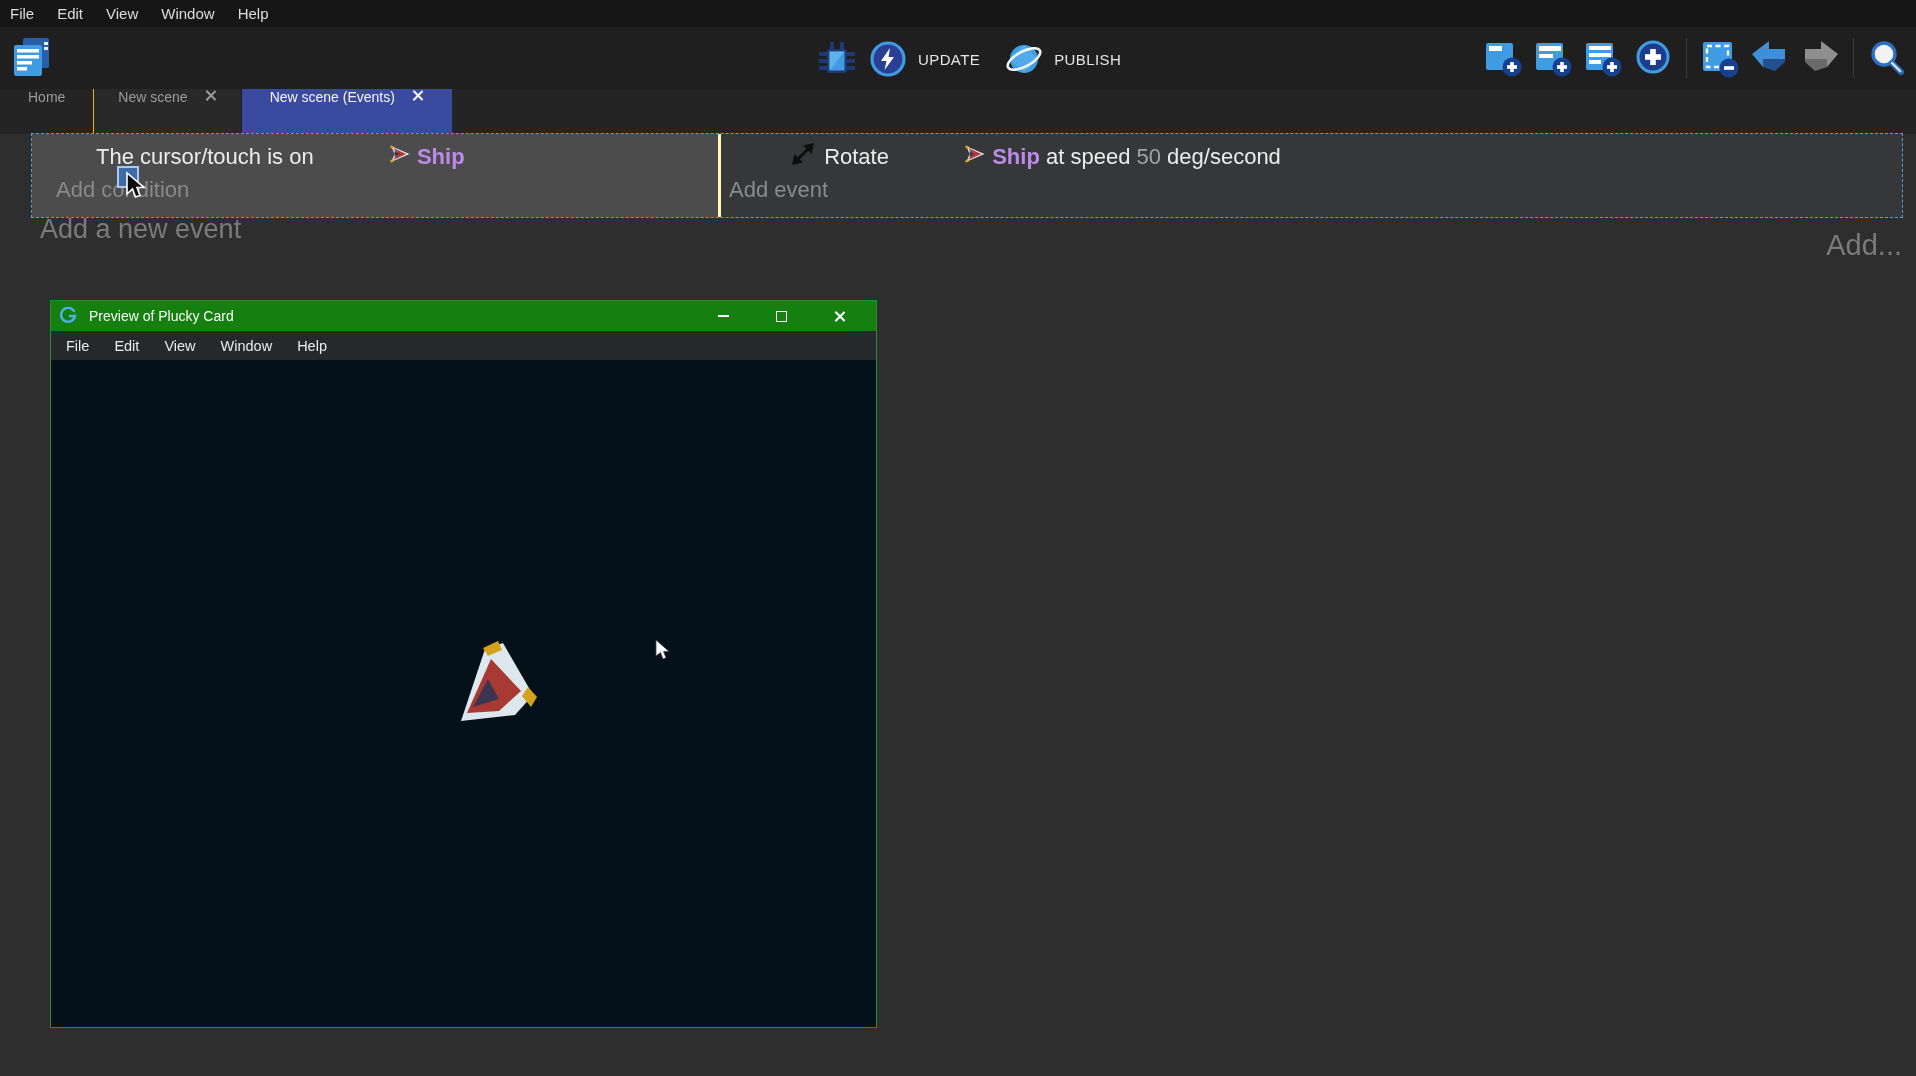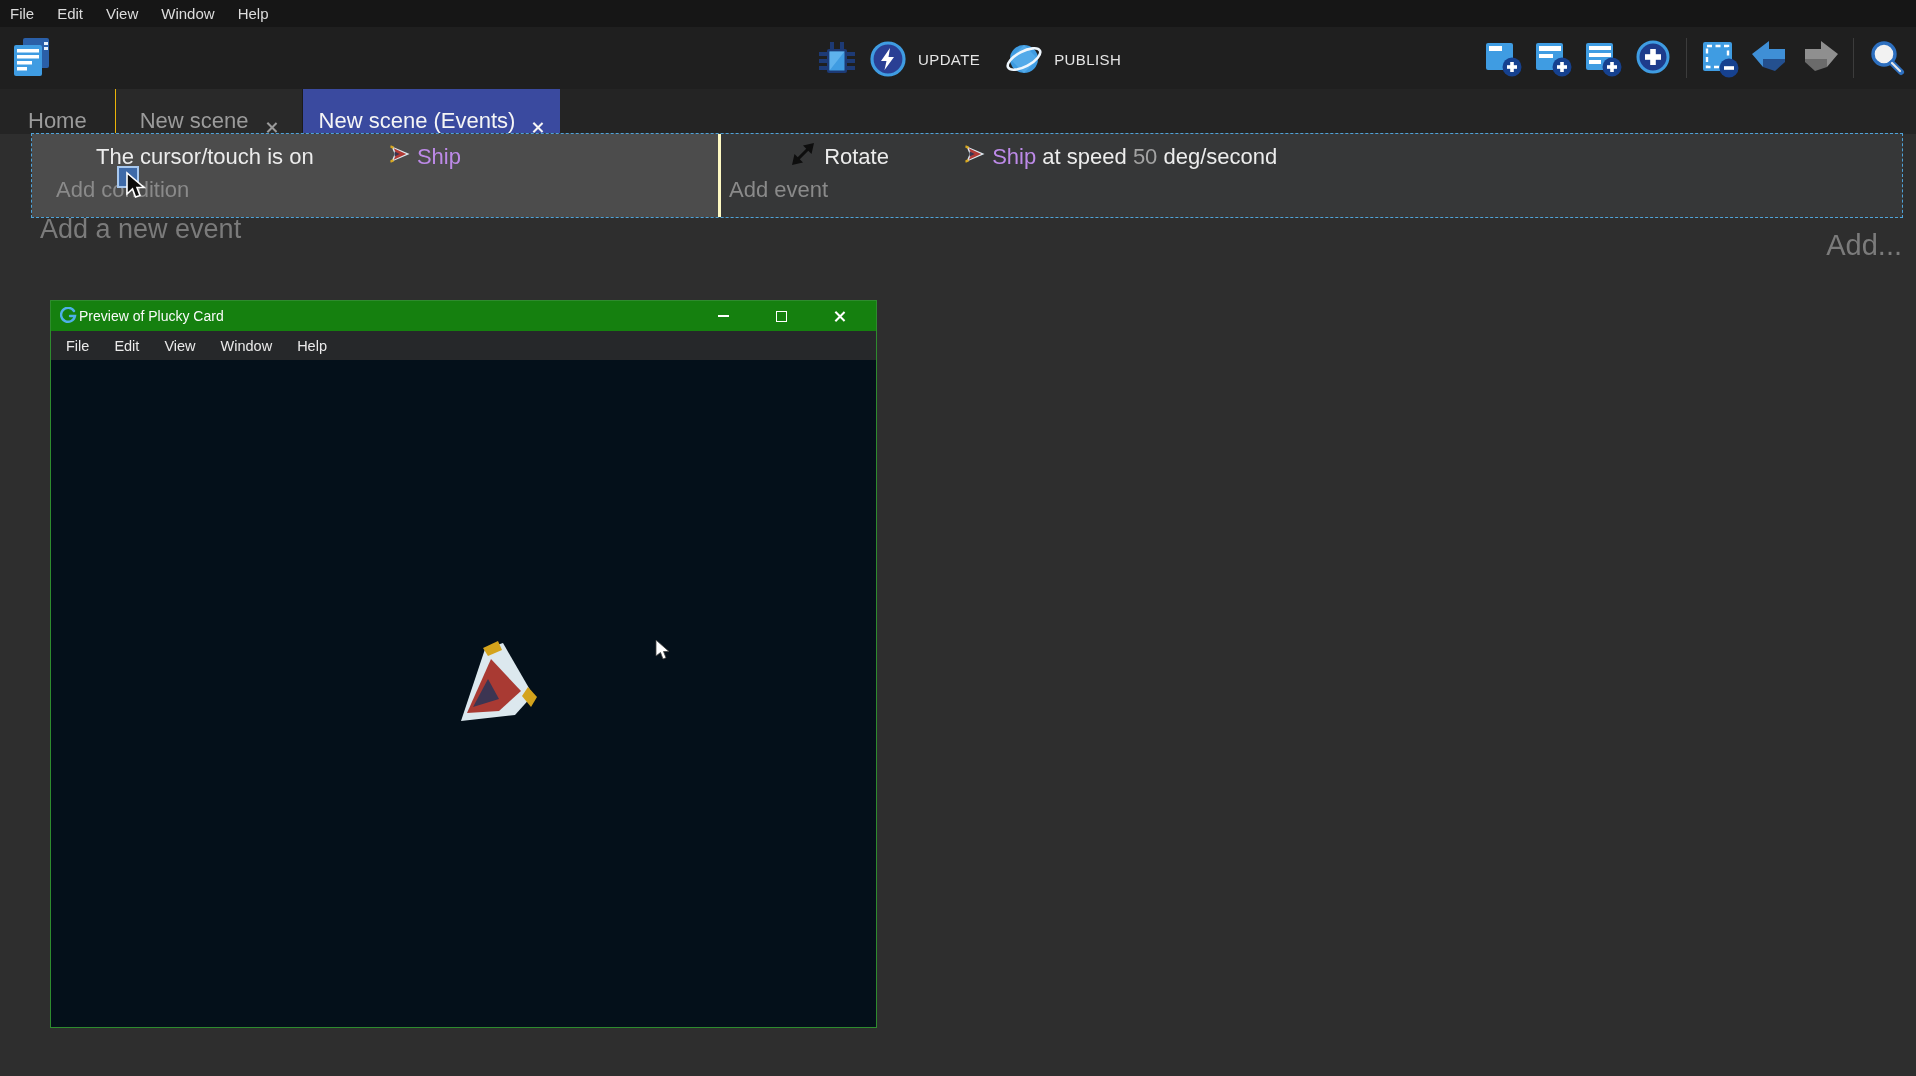--- a/index.html
+++ b/index.html
@@ -17,52 +17,52 @@
   .pm-btn { position:absolute; left:10px; top:8px; width:44px; height:46px; }
   .center-group { position:absolute; left:816px; top:11px; display:flex; align-items:center; gap:9px; }
   .tb-label { font-size:15px; color:#e5e5e5; letter-spacing:.4px; margin-right:14px; }
   .right-group { position:absolute; right:8px; top:10px; display:flex; align-items:center; gap:8px; }
   .tb-sep { width:1px; height:40px; background:#3c3c3c; margin:0 4px; }
   .tb-icon { width:42px; height:42px; display:flex; align-items:center; justify-content:center; }
 
   
   .tabbar { position:absolute; top:89px; left:0; right:0; height:45px; background:#242424;
             display:flex; align-items:stretch; }
-  .tab { display:flex; align-items:flex-end; gap:16px; padding:0 24px;
-         font-size:22px; color:#9b9b9b; cursor:default; }
+  .tab { display:flex; align-items:flex-start; gap:16px; padding:0 24px;
+         font-size:14px; color:#9b9b9b; cursor:default; }
   .tab-home { padding:0 28px; }
   .tab-mid { background:#292929; border-left:1px solid #eab308; border-right:1px solid #1b1b1b; }
-  .tab-active { background:#3a4a9f; color:#f5f5f5; padding:0 16px; }
+  .tab-active { background:#3a4a9f; color:#f5f5f5; padding:0 28px; }
   .xicon { width:13px; height:13px; position:relative; display:inline-block; }
   .xicon::before,.xicon::after { content:""; position:absolute; left:6px; top:0;
          width:1.7px; height:13px; background:currentColor; }
   .xicon::before { transform:rotate(45deg); }
   .xicon::after  { transform:rotate(-45deg); }
 
   
   .events { position:absolute; top:134px; left:0; right:0; bottom:0; background:#2e2e2e; }
   .event-row { position:absolute; left:31px; top:-1px; width:1872px; height:85px;
                border:1px dashed #4fa3d9; display:flex; background:#363738;justify-content:space-between; }
   .cond-col { width:686px; background:#4c4c4c; padding:5px 10px 0 24px; }
   .act-col  { flex:1; padding:5px 10px 0 8px; border-left:3px solid #fef9c3; }
   .line1 { display:flex; align-items:center; font-size:22px; color:#ececec; height:36px; white-space:pre; }
-  .obj  { color:#bd8ae8; font-weight:normal; }
+  .obj  { color:#bd8ae8; font-weight:bold; }
   .num  { color:#a3a3a3; }
   .placeholder { font-size:22px; color:#8a8a8a; margin-top:2px; }
   .cond-icon { position:relative; width:34px; height:34px; margin-right:6px; flex:none; }
   .mini-ship { margin:0 7px 0 9px; flex:none; }
   .act-icon { margin-right:8px; flex:none; }
   .add-new  { position:absolute; left:40px;  top:80px; font-size:27px; color:#7b7b7b; }
   .add-more { position:absolute; right:14px; top:95px; font-size:29px; color:#7b7b7b; }
 
   
   .preview-window { position:absolute; left:50px; top:300px; width:827px; height:728px;
                     border:1px solid #2e8b2e; background:#04101a; display:flex; flex-direction:column; }
   .pv-titlebar { height:30px; background:#15800f; display:flex; align-items:center;
-                 gap:1px; padding:0 9px; flex:none; }
+                 gap:11px; padding:0 9px; flex:none; }
   .pv-title { font-size:14px; color:#fafafa; }
   .pv-controls { margin-left:auto; display:flex; align-items:center; gap:34px; padding-right:16px; color:#fff; }
   .ctl { width:24px; height:22px; display:flex; align-items:center; justify-content:center; }
   .min-glyph { width:11px; height:2px; background:#fff; }
   .max-glyph { width:11px; height:11px; border:1.4px solid #fff; }
   .pv-menubar { height:29px; background:#26282a; display:flex; align-items:center; gap:25px;
                 padding-left:15px; font-size:14.5px; color:#eaeaea; flex:none; }
   .pv-game { flex:1; position:relative; background:#04101a; }
   .ship { position:absolute; left:400px; top:276px; }
   .game-cursor { position:absolute; left:604px; top:280px; }

